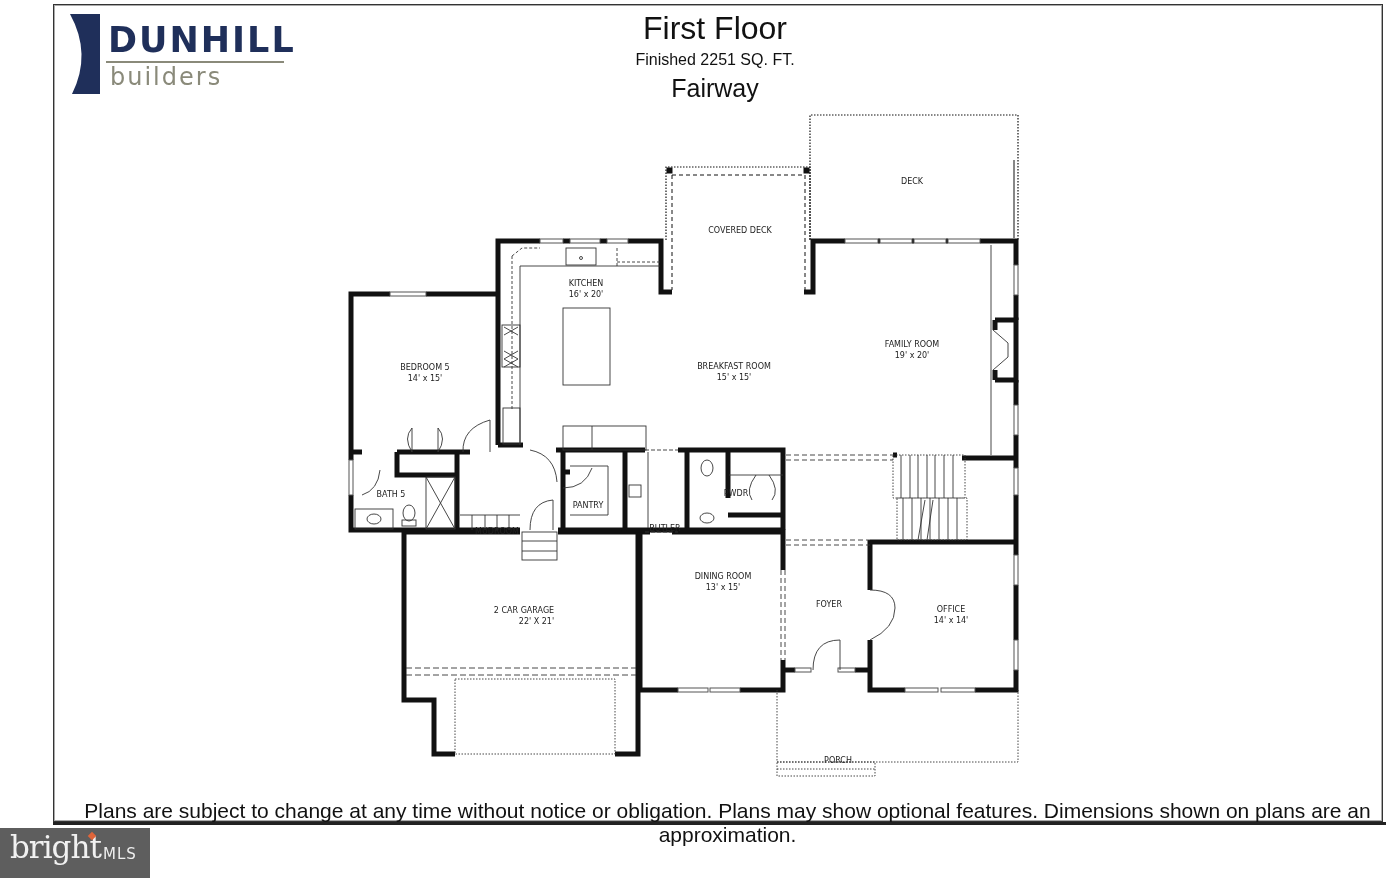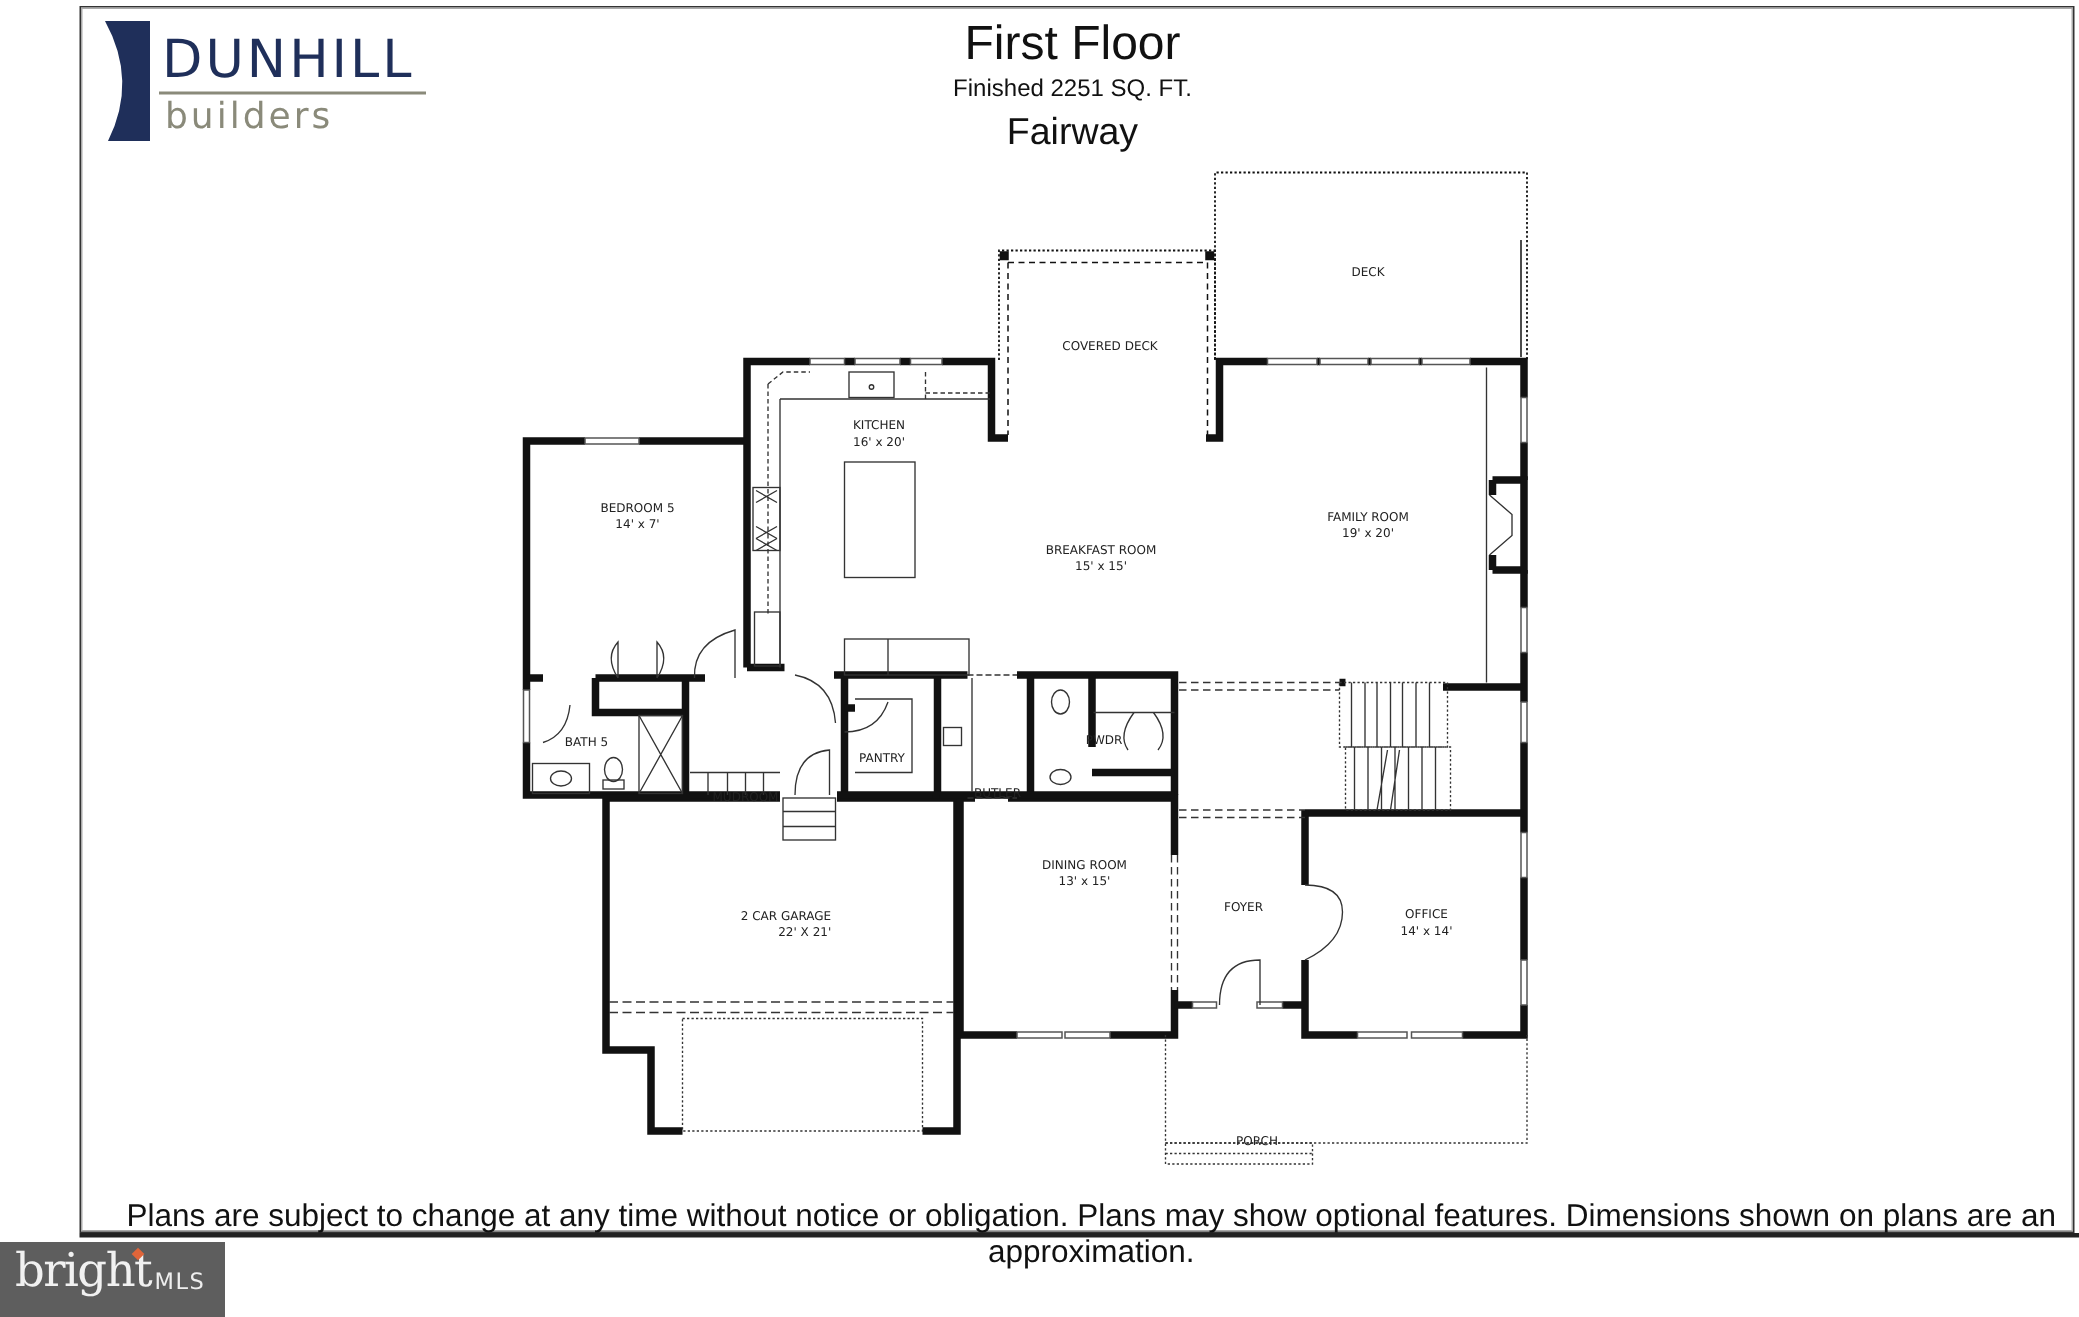--- a/index.html
+++ b/index.html
@@ -1,21 +1,21 @@
 <!DOCTYPE html>
 <html><head>
 <meta charset="utf-8">
 <style>
   html, body { margin:0; padding:0; background:#fff; }
   body { width:1386px; height:878px; position:relative; overflow:hidden; font-family:"DejaVu Sans", sans-serif; }
   .frame { position:absolute; left:53px; top:4px; width:1330px; height:818px; border:1px solid #333; box-shadow: 0 0 0 1px #aaa inset; box-sizing:border-box; }
   .frame-bottom { position:absolute; left:53px; top:822px; width:1333px; height:3px; background:#222; }
   .logo { position:absolute; left:66px; top:14px; width:230px; height:82px; }
   .logo-crescent { position:absolute; left:0; top:0; }
-  .logo-name { position:absolute; left:42px; top:9px; font-family:"DejaVu Sans", sans-serif; font-size:35px; color:#1f2f5a; letter-spacing:2px; font-weight:400; line-height:1; }
+  .logo-name { position:absolute; left:42px; top:9px; font-family:"DejaVu Sans", sans-serif; font-size:35px; color:#1f2f5a; letter-spacing:2px; font-weight:700; line-height:1; }
   .logo-rule { position:absolute; left:40px; top:47px; width:178px; height:2px; background:#8a8a7a; }
   .logo-sub { position:absolute; left:44px; top:51px; font-size:24px; color:#8a8a7a; letter-spacing:2px; line-height:1; }
   .title { position:absolute; left:0; width:1386px; text-align:center; color:#111; font-family:"Liberation Sans", sans-serif; }
   .t1 { top:10px; font-size:32px; left:22px; }
   .t2 { top:51px; font-size:16px; left:22px; }
   .t3 { top:74px; font-size:25px; left:22px; }
   .plan { position:absolute; left:0; top:0; }
   .room-label { position:absolute; font-size:8px; color:#222; text-align:center; transform:translateX(-50%); line-height:1.35; white-space:nowrap; font-family:"DejaVu Sans", sans-serif; }
   .disclaimer { position:absolute; left:61px; width:1333px; top:799px; text-align:center; font-size:21px; color:#111; font-family:"Liberation Sans", sans-serif; }
   .mls { position:absolute; left:0; top:828px; width:150px; height:52px; background:#5e5e5e; }
@@ -217,23 +217,23 @@
 <div class="room-label" style="left:912px; top:177px;">
   <div>DECK</div>
 </div>
 <div class="room-label" style="left:740px; top:226px;">
   <div>COVERED DECK</div>
 </div>
 <div class="room-label" style="left:586px; top:279px;">
   <div>KITCHEN</div>
   <div>16' x 20'</div>
 </div>
-<div class="room-label" style="left:425px; top:334px;">
+<div class="room-label" style="left:425px; top:363px;">
   <div>BEDROOM 5</div>
-  <div>14' x 7'</div>
+  <div>14' x 15'</div>
 </div>
 <div class="room-label" style="left:734px; top:362px;">
   <div>BREAKFAST ROOM</div>
   <div>15' x 15'</div>
 </div>
 <div class="room-label" style="left:912px; top:340px;">
   <div>FAMILY ROOM</div>
   <div>19' x 20'</div>
 </div>
 <div class="room-label" style="left:391px; top:490px;">

